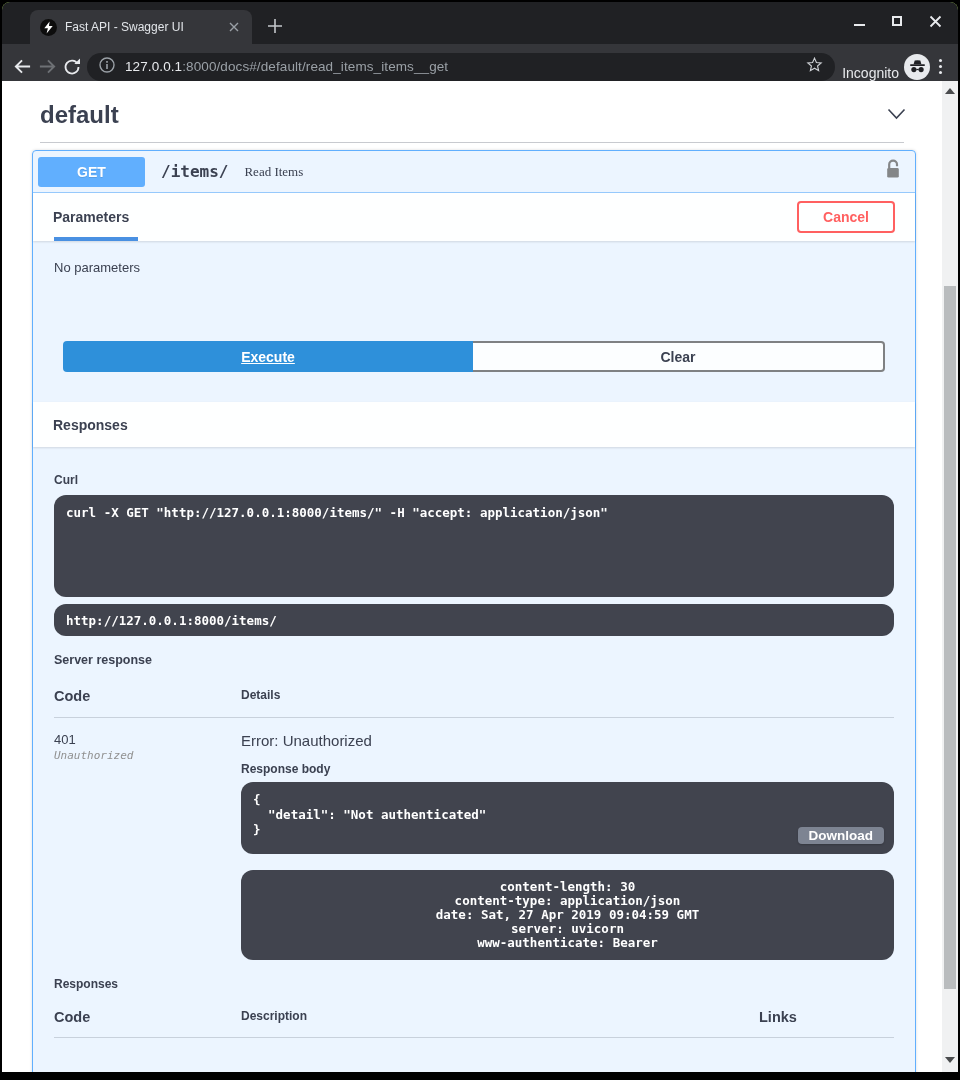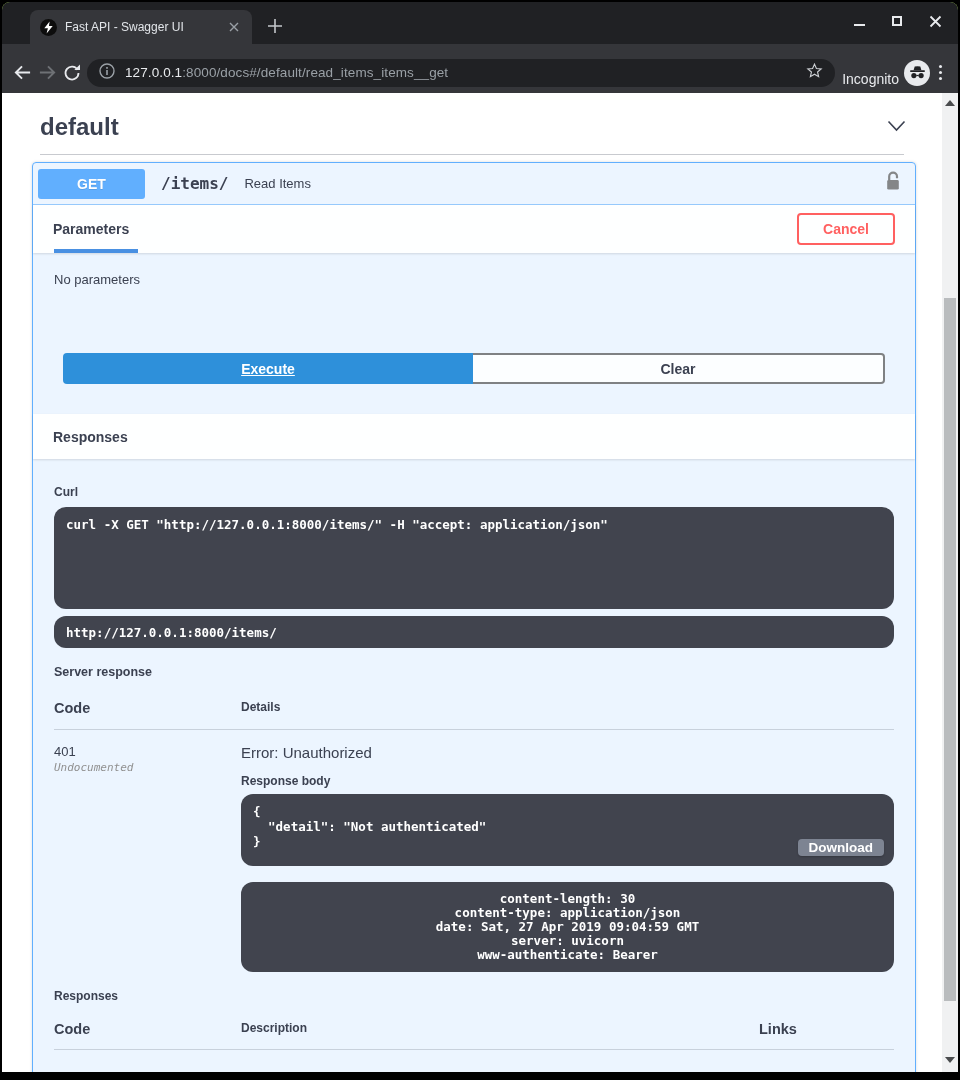--- a/index.html
+++ b/index.html
@@ -17,21 +17,21 @@
          align-items:center; padding:0 10px; gap:8px; }
   .tab-title { flex:1; color:#e2e5e9; font-size:12px; white-space:nowrap; overflow:hidden; }
   .favicon { width:17px; height:17px; flex:none; }
   .tab-close { width:16px; height:16px; display:flex; align-items:center; justify-content:center; }
   .newtab { position:absolute; left:264px; top:15px; width:18px; height:18px; }
   .win-controls { position:absolute; right:16px; top:12px; display:flex; gap:24px; align-items:center; }
   .win-btn { width:14px; height:14px; display:flex; align-items:center; justify-content:center; }
   .min-glyph { width:11px; height:2px; background:#e8eaed; margin-top:8px; }
   .max-glyph { width:10px; height:10px; border:2px solid #e8eaed; background:transparent; }
 
-  .toolbar { height:49px; background:#35363a; display:flex; align-items:center;
+  .toolbar { height:37px; background:#35363a; display:flex; align-items:center;
              padding:8px 12px 0 10px; gap:5px; flex:none; }
   .nav-icon { width:20px; height:20px; flex:none; display:flex; align-items:center; justify-content:center; }
   .omnibox { flex:1; height:28px; background:#202124; border-radius:14px;
              display:flex; align-items:center; padding:0 12px; gap:10px; min-width:0; }
   .url { flex:1; font-size:13.5px; white-space:nowrap; overflow:hidden; letter-spacing:.1px; }
   .url .host { color:#e8eaed; }
   .url .rest { color:#9aa0a6; }
   .incog-label { color:#e8eaed; font-size:14px; margin-left:2px;margin-top:12px; }
   .incog-badge { width:26px; height:26px; border-radius:50%; background:#e8eaed;
                  display:flex; align-items:center; justify-content:center; flex:none; }
@@ -59,21 +59,21 @@
   .opblock { margin:7px 26px 0 30px; border:1px solid #61affe; border-radius:4px;
              background:rgba(97,175,254,.12); min-height:1100px; box-shadow:0 0 3px rgba(0,0,0,.15); }
 
   .op-summary { display:flex; align-items:center; gap:10px; padding:4px 12px 4px 5px;
                 border-bottom:1px solid rgba(97,175,254,.6); }
   .method-badge { background:#61affe; color:#fff; font-weight:700; font-size:14px;
                   border-radius:3px; width:107px; text-align:center; padding:7px 0;
                   text-shadow:0 1px 0 rgba(0,0,0,.1); }
   .op-path { font-family:"DejaVu Sans Mono", monospace; font-weight:700; font-size:16px;
              color:#3b4151; padding:0 6px; }
-  .op-desc { font-size:13px; color:#3b4151; }
+  .op-desc { font-size:13px; color:#3b4151;font-family:Liberation Serif, serif; }
   .op-lock { margin-left:auto; padding:4px 2px; }
 
   .section-header { background:rgba(255,255,255,.92); display:flex; align-items:center;
                     justify-content:space-between; padding:8px 20px; min-height:45px;
                     position:relative; box-shadow:0 1px 2px rgba(0,0,0,.12); }
   .tab-item { font-size:14px; font-weight:700; color:#3b4151; }
   .tab-underline { position:absolute; left:21px; bottom:0; width:84px; height:4px; background:#4990e2; }
   .cancel-btn { border:2px solid #ff6060; color:#ff6060; background:transparent;
                 border-radius:4px; font-size:14px; font-weight:700; padding:6px 24px;
                 font-family:inherit; cursor:pointer; }
@@ -273,21 +273,21 @@
           <div class="server-resp-label">Server response</div>
 
           <div class="resp-table-head">
             <span class="col-code head-big">Code</span>
             <span class="col-flex head-small">Details</span>
           </div>
 
           <div class="resp-row">
             <div class="col-code">
               <div class="code-val">401</div>
-              <div class="code-note">Undocumented</div>
+              <div class="code-note">Unauthorized</div>
             </div>
             <div class="col-flex">
               <div class="err-title">Error: Unauthorized</div>
               <div class="mini-label resp-body-label">Response body</div>
               <div class="resp-body-block">
                 <pre class="code-block" style="min-height:72px">{
   "detail": "Not authenticated"
 }</pre>
                 <button class="download-btn">Download</button>
               </div>

